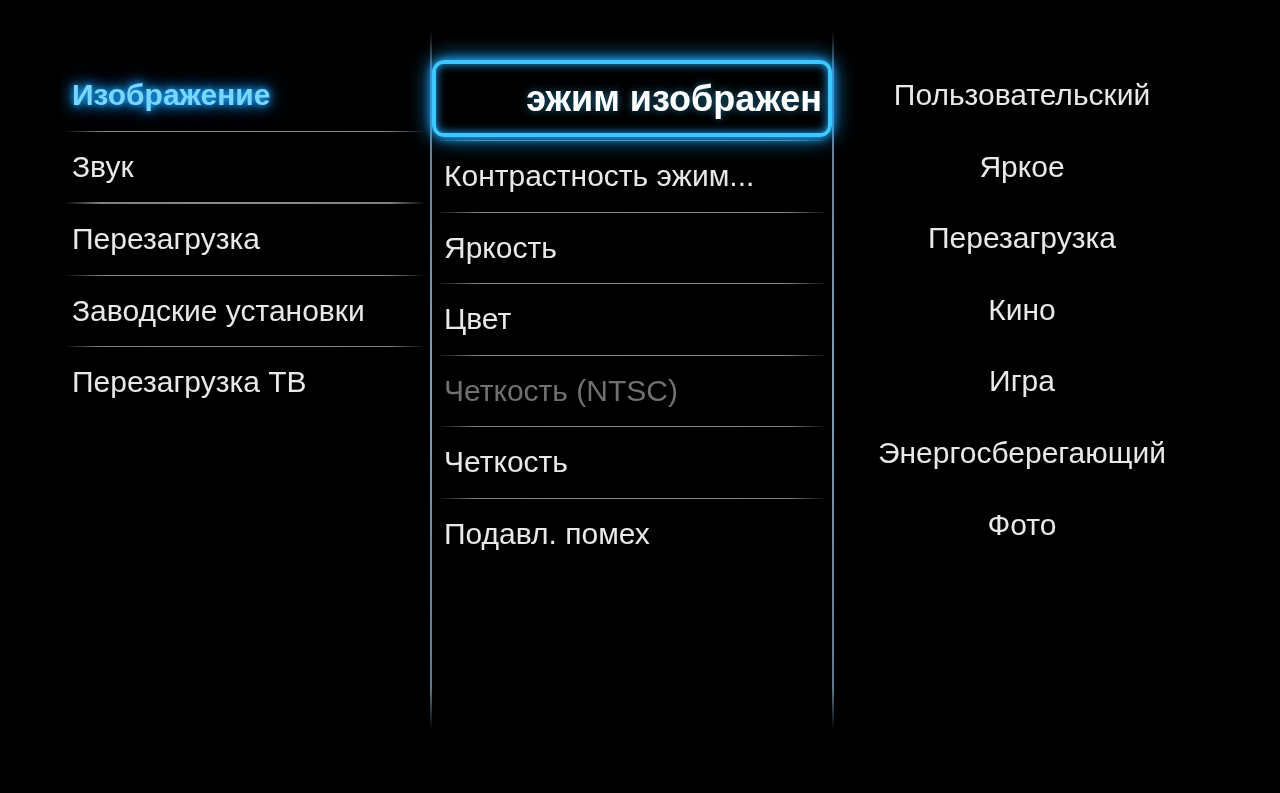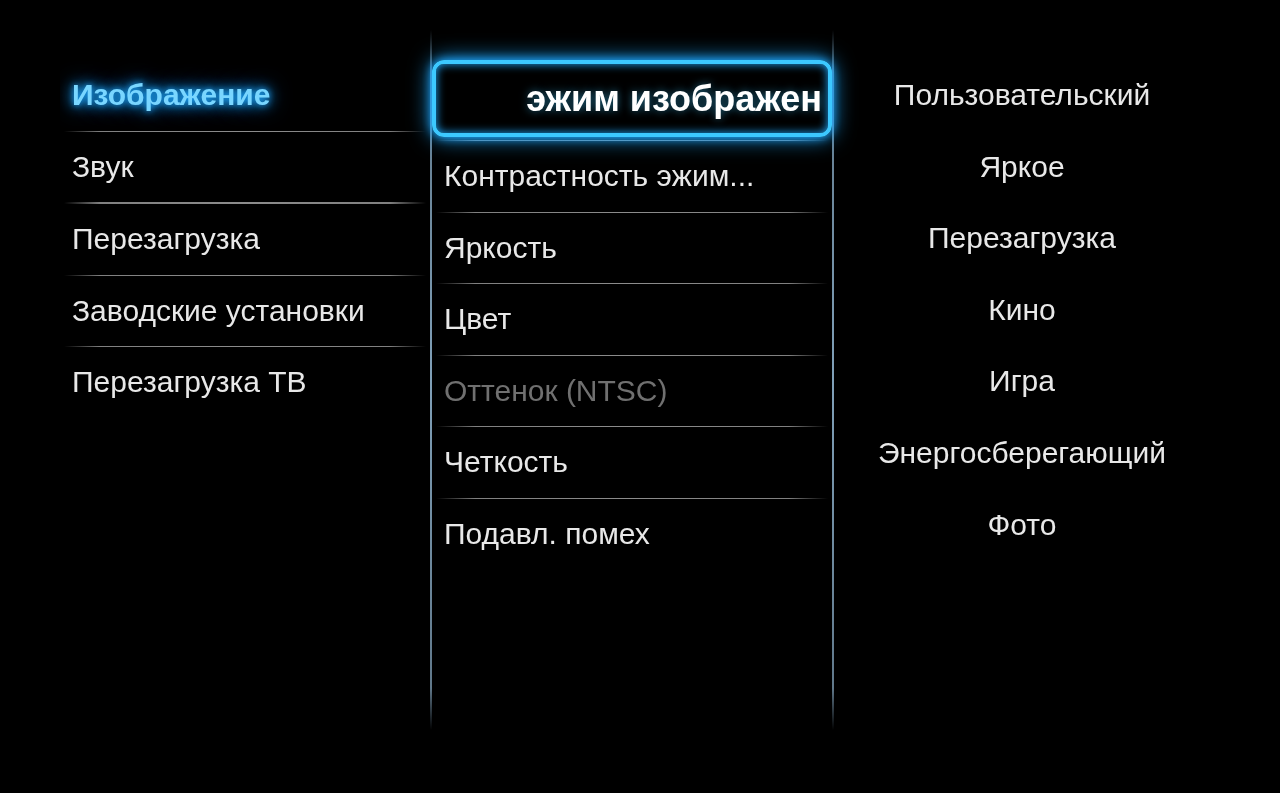--- a/index.html
+++ b/index.html
@@ -121,21 +121,21 @@
       <div class="divider"></div>
       <div class="item">
     <span>Яркость</span>
   </div>
       <div class="divider"></div>
       <div class="item">
     <span>Цвет</span>
   </div>
       <div class="divider"></div>
       <div class="item disabled">
-    <span>Оттенок (NTSC)</span>
+    <span>Четкость (NTSC)</span>
   </div>
       <div class="divider"></div>
       <div class="item">
     <span>Четкость</span>
   </div>
       <div class="divider"></div>
       <div class="item">
     <span>Подавл. помех</span>
   </div>
   </div>

